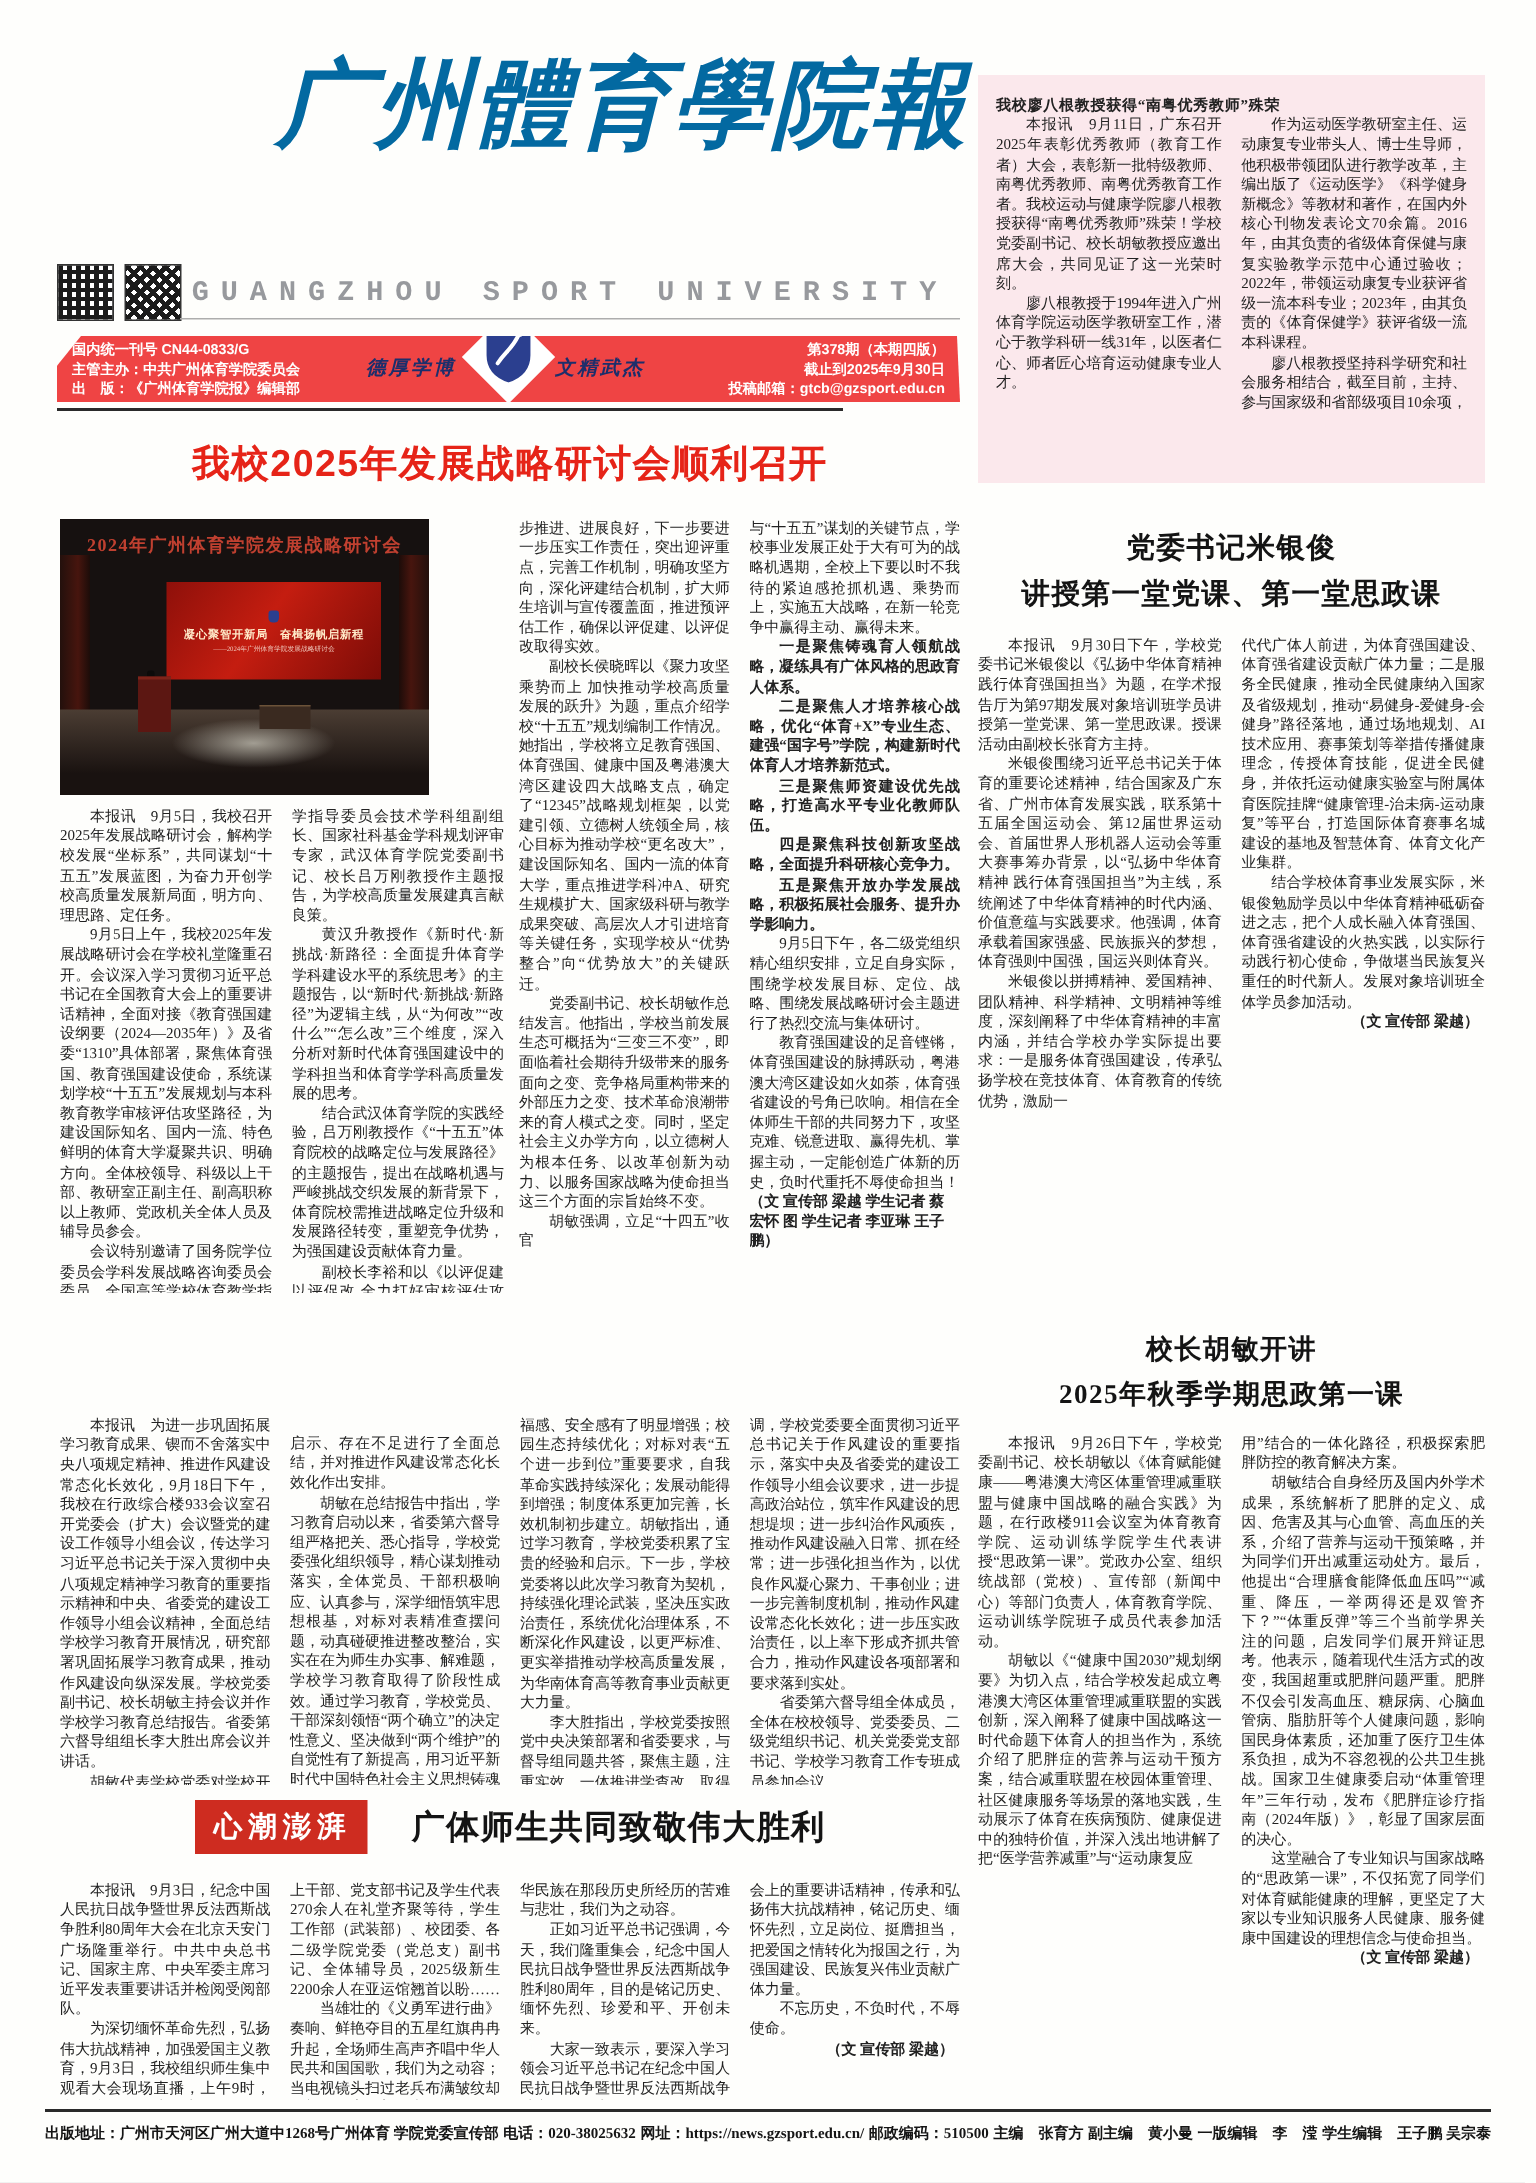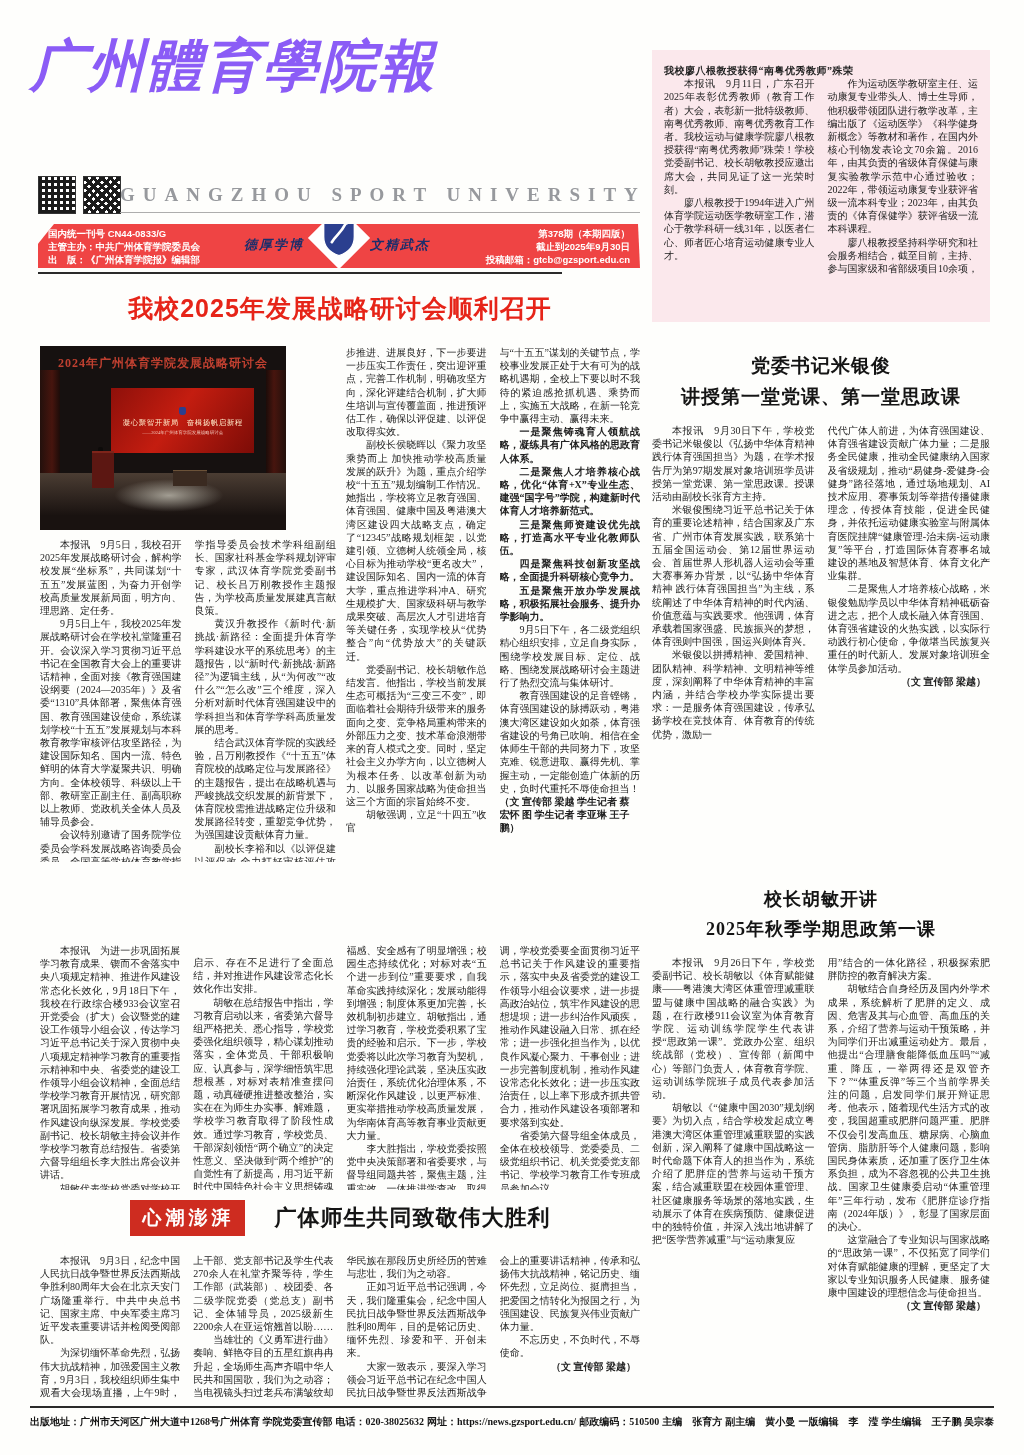--- a/index.html
+++ b/index.html
@@ -1,29 +1,29 @@
 <!DOCTYPE html>
 <html><head>
 <meta charset="utf-8">
 <style>
   html,body{margin:0;padding:0;background:#e8e8e8;}
   .page{position:relative;width:1024px;height:1455px;background:#fefefc;margin:0 auto;overflow:hidden;
         font-family:"Liberation Serif",serif;color:#1e1e1e;}
   
-  .masthead-title{position:absolute;left:30px;top:30px;width:616px;text-align:left;
+  .masthead-title{position:absolute;left:30px;top:30px;width:616px;text-align:right;
     font-family:"DejaVu Serif",serif;font-weight:bold;font-style:italic;
-    font-size:56px;line-height:1.25;color:#8b5cf6;letter-spacing:2px;white-space:nowrap;}
+    font-size:64px;line-height:1.25;color:#0369a1;letter-spacing:2px;white-space:nowrap;}
   .qr-row{position:absolute;left:38px;top:176px;display:flex;gap:7px;}
   .qr{width:36px;height:36px;border:1px solid #333;
     background-image:repeating-linear-gradient(0deg,#1b1b1b 0 3px,rgba(255,255,255,0) 3px 6px),
                      repeating-linear-gradient(90deg,#1b1b1b 0 3px,#fff 3px 6px);}
   .qr.qr2{background-image:repeating-linear-gradient(45deg,#1b1b1b 0 3px,rgba(255,255,255,0) 3px 6px),
                      repeating-linear-gradient(135deg,#1b1b1b 0 3px,#fff 3px 6px);}
   .masthead-sub{position:absolute;left:120px;top:184px;width:520px;text-align:center;
-    font-family:Liberation Serif, serif;font-size:19px;font-weight:bold;
+    font-family:Liberation Mono, monospace;font-size:19px;font-weight:bold;
     letter-spacing:8px;color:#97999d;white-space:nowrap;}
   .sub-rule{position:absolute;left:120px;top:212px;width:520px;height:1px;background:#adadad;}
   
   .infobar{position:absolute;left:38px;top:224px;width:602px;height:44px;background:#ef4444;
     clip-path:polygon(16px 0,calc(100% - 2px) 0,100% 100%,0 100%,0 45%);}
   .infobar .left-lines{position:absolute;left:10px;top:3px;font-size:9.5px;line-height:13px;color:#fff;
     font-family:"Liberation Sans",sans-serif;font-weight:bold;}
   .infobar .right-lines{position:absolute;right:10px;top:3px;font-size:9.5px;line-height:13px;color:#fff;
     text-align:right;font-family:"Liberation Sans",sans-serif;font-weight:bold;}
   .emblem-diamond{position:absolute;left:279px;top:-8px;width:44px;height:44px;background:#fff;
@@ -49,21 +49,21 @@
     font-family:"Liberation Sans",sans-serif;font-weight:bold;font-size:25px;color:#e62418;letter-spacing:1px;}
   .photo{position:absolute;left:40px;top:346px;width:246px;height:184px;background:#161110;overflow:hidden;}
   .photo .banner{position:absolute;top:9px;width:100%;text-align:center;color:#c04030;
     font-size:12px;font-weight:bold;letter-spacing:1px;}
   .photo .curtain{position:absolute;top:24px;width:8%;height:60%;background:linear-gradient(90deg,#23100c,#47150e 60%,#1c0c09);}
   .photo .curtain.left{left:0;} .photo .curtain.right{right:0;background:linear-gradient(270deg,#23100c,#47150e 60%,#1c0c09);}
   .photo .screen{position:absolute;left:29%;top:23%;width:58%;height:35%;
     background:linear-gradient(125deg,#8e100a,#c41d10 45%,#7c0c07);
     display:flex;flex-direction:column;align-items:center;justify-content:center;gap:2px;}
   .photo .screen .emb{width:7px;height:8px;background:#2b3f8f;border-radius:2px 2px 3px 3px;margin-bottom:1px;}
-  .photo .screen .l1{color:#ffe9c8;font-size:7.5px;font-weight:normal;letter-spacing:0.5px;white-space:nowrap;}
+  .photo .screen .l1{color:#ffe9c8;font-size:7.5px;font-weight:bold;letter-spacing:0.5px;white-space:nowrap;}
   .photo .screen .l2{color:#f2c9bd;font-size:4.5px;white-space:nowrap;}
   .photo .floor{position:absolute;bottom:0;left:0;width:100%;height:31%;
     background:linear-gradient(#4b3d33,#191210 75%);}
   .photo .glare{position:absolute;bottom:10%;left:30%;width:45%;height:18%;
     background:radial-gradient(ellipse at center,rgba(255,255,240,.55),rgba(255,255,240,0) 70%);}
   .photo .podium{position:absolute;left:21%;bottom:23%;width:9%;height:19%;background:#5c1712;border-top:2px solid #7e241a;}
   .photo .speaker{position:absolute;left:23.5%;bottom:40%;width:5px;height:9px;background:#0d0b0a;border-radius:2px 2px 0 0;}
   .photo .desk{position:absolute;left:54%;bottom:24%;width:14%;height:8%;background:#3a2a20;border-top:1px solid #6b5238;}
   .lead-left-cols{position:absolute;left:40px;top:538px;width:296px;height:324px;}
   .lead-right-cols{position:absolute;left:346px;top:346px;width:294px;height:516px;}
@@ -192,21 +192,21 @@
     <div>讲授第一堂党课、第一堂思政课</div>
   </div>
   <div class="mi-body cols art">
     <div class="c">
       <p>本报讯　9月30日下午，学校党委书记米银俊以《弘扬中华体育精神践行体育强国担当》为题，在学术报告厅为第97期发展对象培训班学员讲授第一堂党课、第一堂思政课。授课活动由副校长张育方主持。</p>
       <p>米银俊围绕习近平总书记关于体育的重要论述精神，结合国家及广东省、广州市体育发展实践，联系第十五届全国运动会、第12届世界运动会、首届世界人形机器人运动会等重大赛事筹办背景，以“弘扬中华体育精神 践行体育强国担当”为主线，系统阐述了中华体育精神的时代内涵、价值意蕴与实践要求。他强调，体育承载着国家强盛、民族振兴的梦想，体育强则中国强，国运兴则体育兴。</p>
       <p>米银俊以拼搏精神、爱国精神、团队精神、科学精神、文明精神等维度，深刻阐释了中华体育精神的丰富内涵，并结合学校办学实际提出要求：一是服务体育强国建设，传承弘扬学校在竞技体育、体育教育的传统优势，激励一</p>
     </div>
     <div class="c">
       <p style="text-indent:0;">代代广体人前进，为体育强国建设、体育强省建设贡献广体力量；二是服务全民健康，推动全民健康纳入国家及省级规划，推动“易健身-爱健身-会健身”路径落地，通过场地规划、AI技术应用、赛事策划等举措传播健康理念，传授体育技能，促进全民健身，并依托运动健康实验室与附属体育医院挂牌“健康管理-治未病-运动康复”等平台，打造国际体育赛事名城建设的基地及智慧体育、体育文化产业集群。</p>
-      <p>二是聚焦人才培养核心战略，米银俊勉励学员以中华体育精神砥砺奋进之志，把个人成长融入体育强国、体育强省建设的火热实践，以实际行动践行初心使命，争做堪当民族复兴重任的时代新人。发展对象培训班全体学员参加活动。</p>
+      <p>结合学校体育事业发展实际，米银俊勉励学员以中华体育精神砥砺奋进之志，把个人成长融入体育强国、体育强省建设的火热实践，以实际行动践行初心使命，争做堪当民族复兴重任的时代新人。发展对象培训班全体学员参加活动。</p>
       <p class="byline">（文 宣传部 梁越）</p>
     </div>
   </div>
 
   <div class="committee-body cols art">
     <div class="c">
       <p>本报讯　为进一步巩固拓展学习教育成果、锲而不舍落实中央八项规定精神、推进作风建设常态化长效化，9月18日下午，我校在行政综合楼933会议室召开党委会（扩大）会议暨党的建设工作领导小组会议，传达学习习近平总书记关于深入贯彻中央八项规定精神学习教育的重要指示精神和中央、省委党的建设工作领导小组会议精神，全面总结学校学习教育开展情况，研究部署巩固拓展学习教育成果，推动作风建设向纵深发展。学校党委副书记、校长胡敏主持会议并作学校学习教育总结报告。省委第六督导组组长李大胜出席会议并讲话。</p>
       <p>胡敏代表学校党委对学校开展学习教育的主要做法、工作成效、经验</p>
     </div>
     <div class="c">

